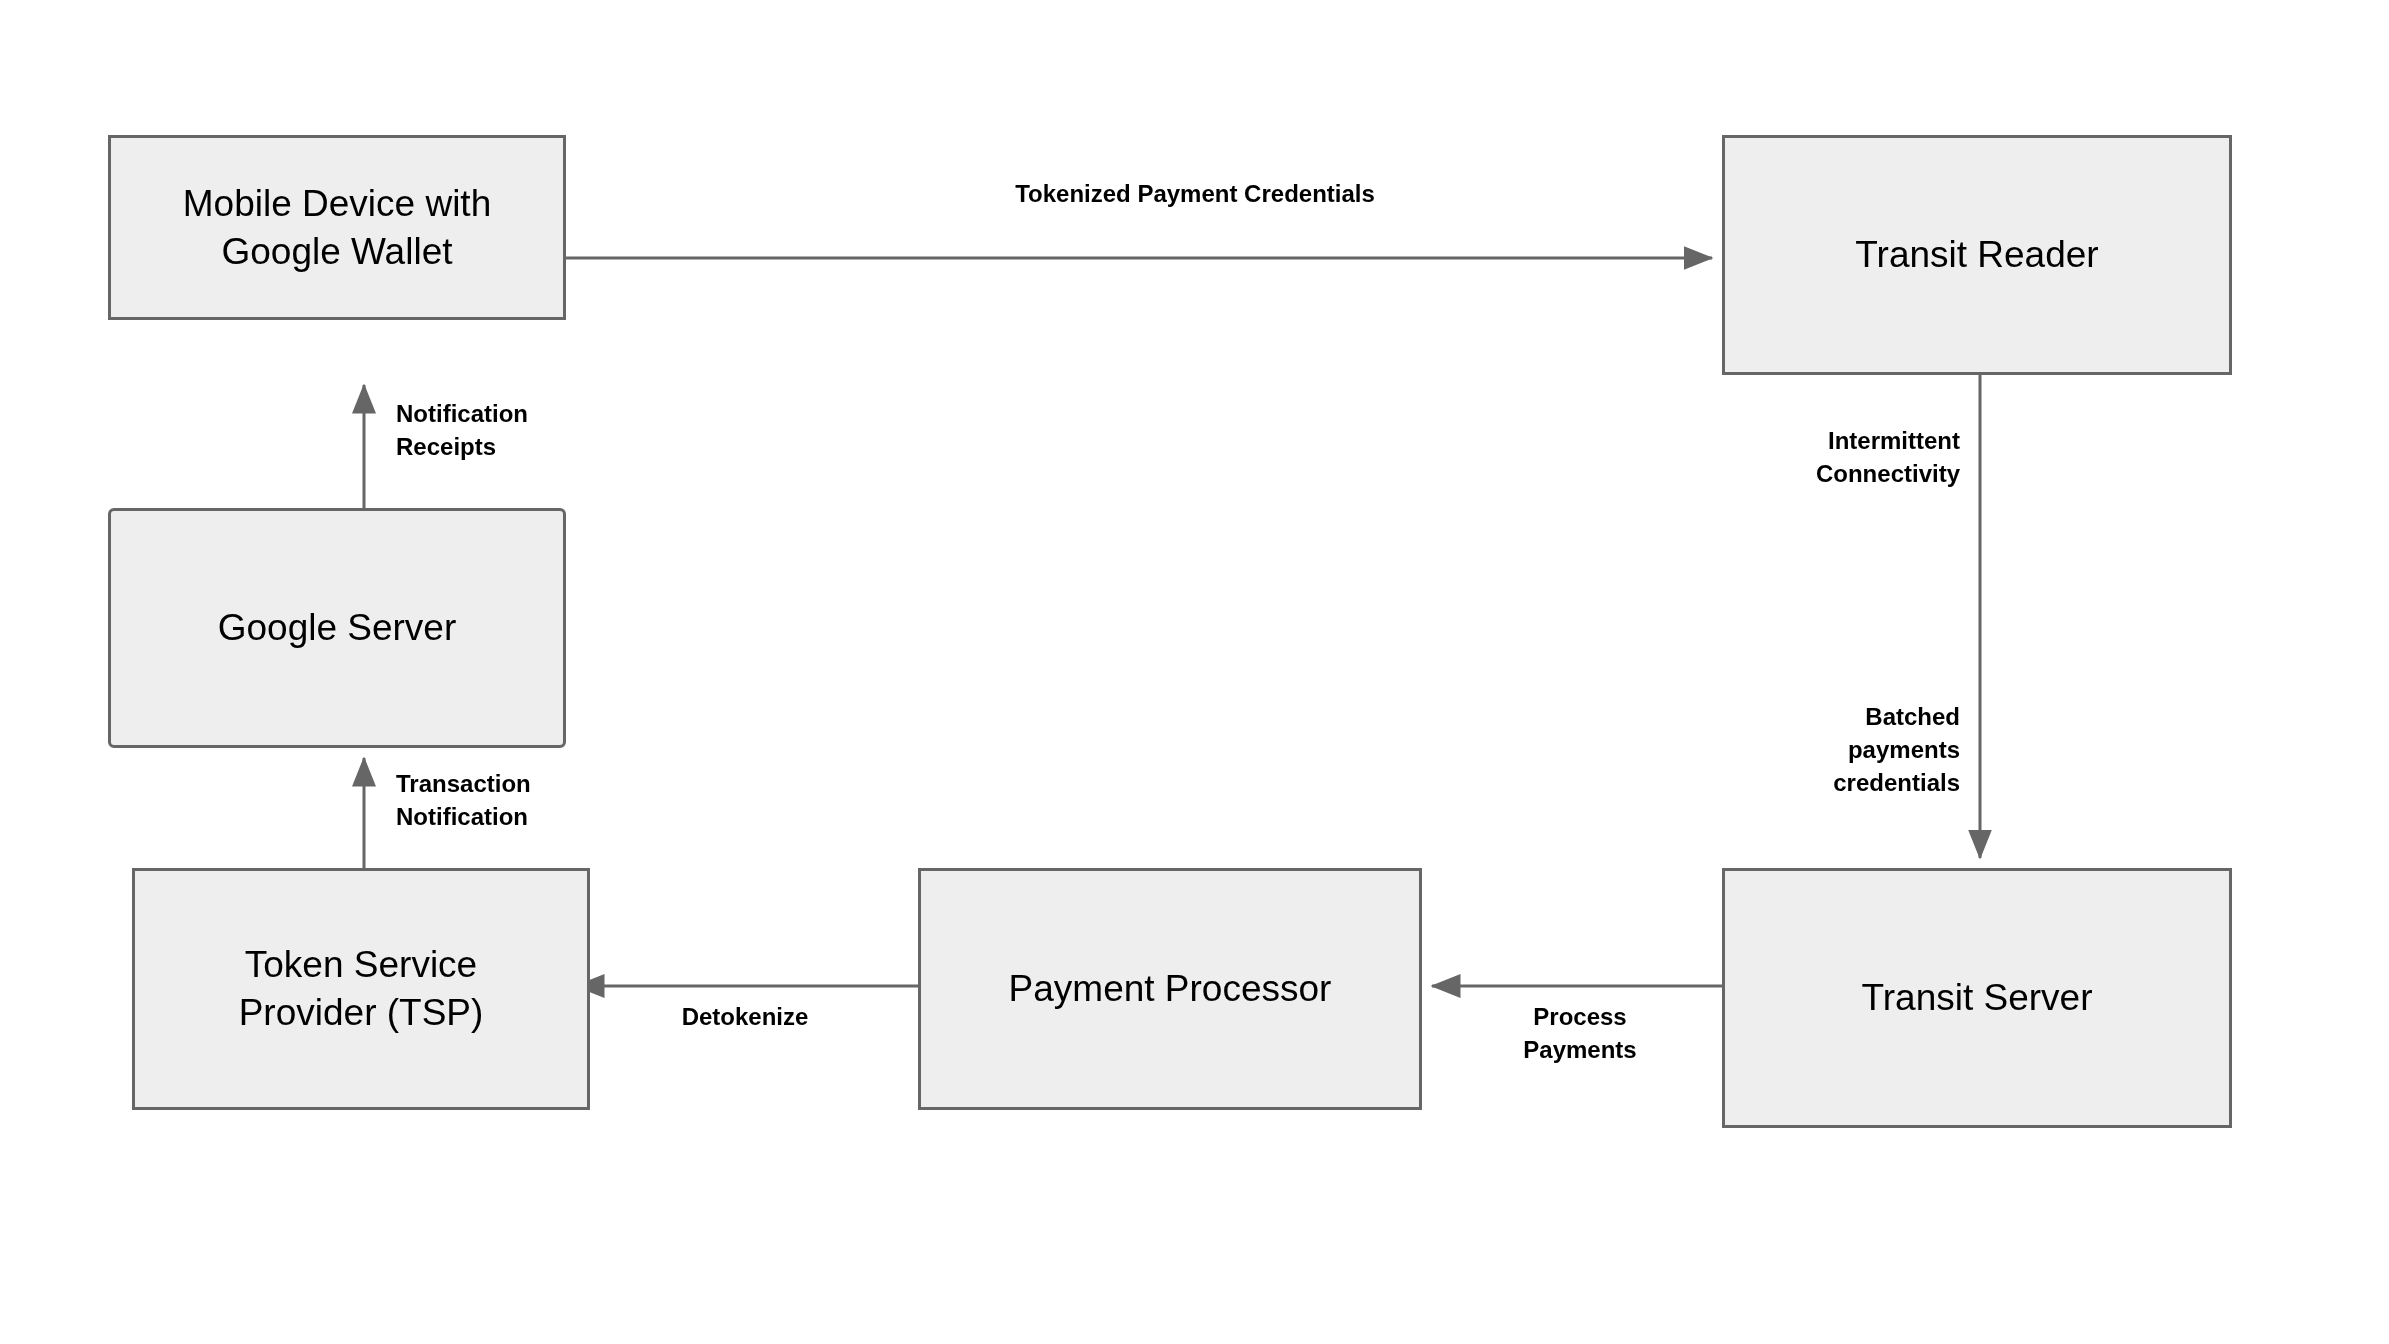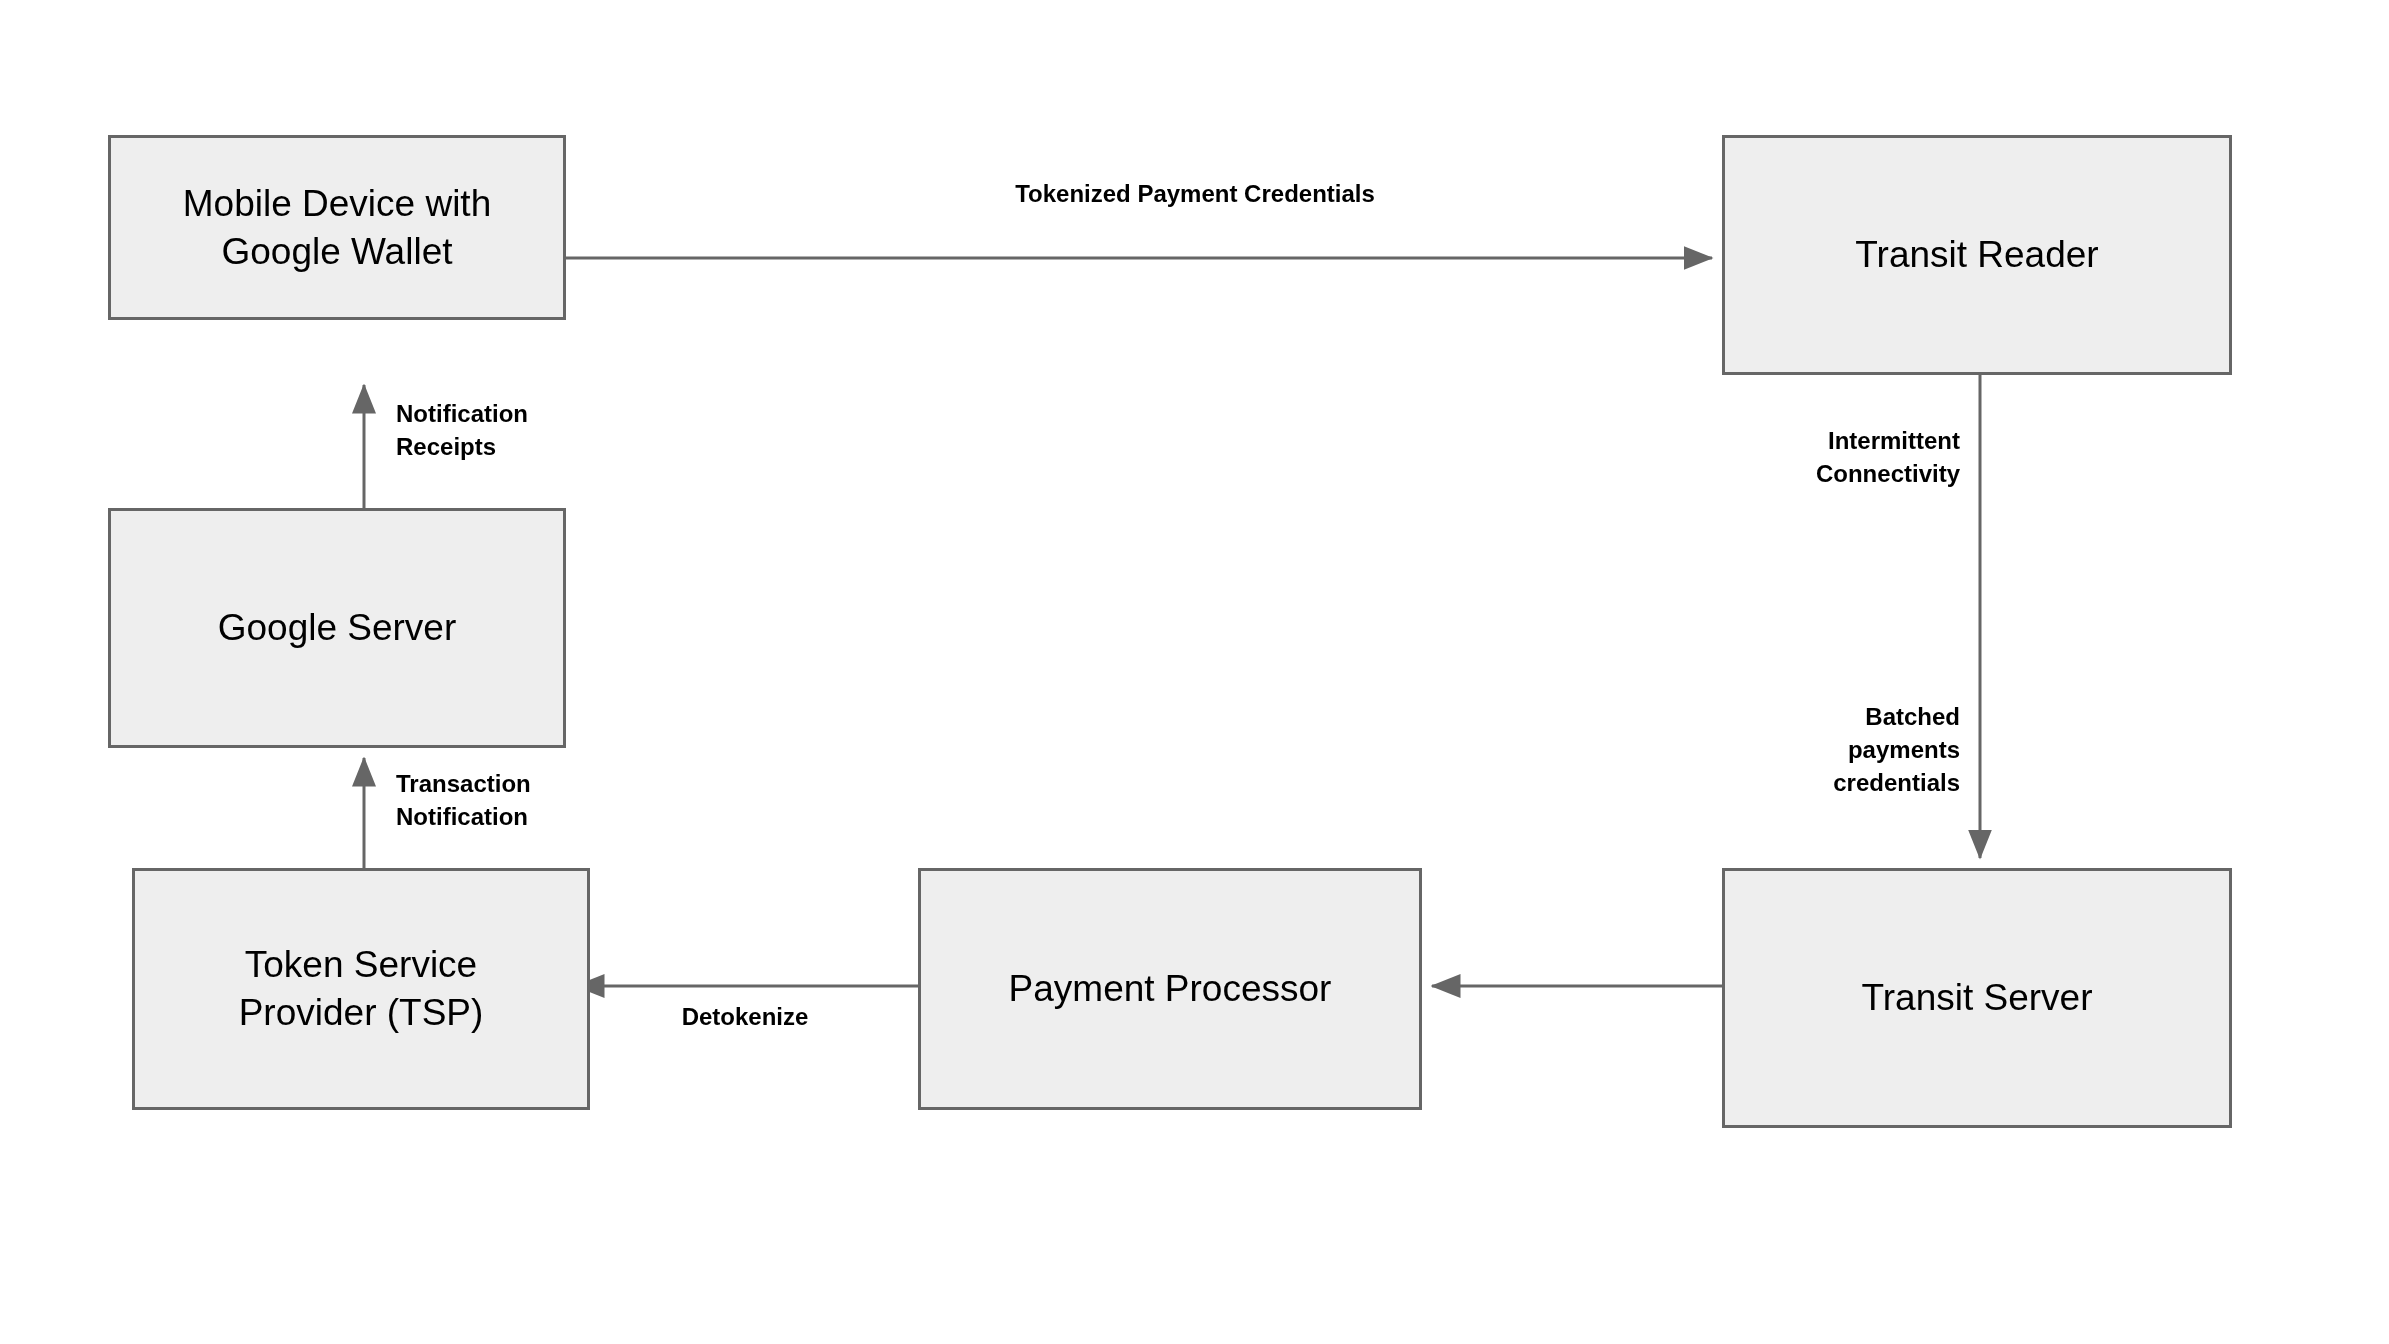--- a/index.html
+++ b/index.html
@@ -97,21 +97,21 @@
 
   <div class="node" style="left:108px; top:135px; width:458px; height:185px;">
     <span class="node-label">Mobile Device with
 Google Wallet</span>
   </div>
 
   <div class="node" style="left:1722px; top:135px; width:510px; height:240px;">
     <span class="node-label">Transit Reader</span>
   </div>
 
-  <div class="node" style="left:108px; top:508px; width:458px; height:240px;">
+  <div class="node" style="left:108px; top:508px; width:458px; height:240px;border-radius:6px;">
     <span class="node-label">Google Server</span>
   </div>
 
   <div class="node" style="left:108px; top:868px; width:458px; height:242px;margin-left:24px;">
     <span class="node-label">Token Service
 Provider (TSP)</span>
   </div>
 
   <div class="node" style="left:918px; top:868px; width:504px; height:242px;">
     <span class="node-label">Payment Processor</span>
@@ -123,20 +123,22 @@
 
   <div class="edge-label center" style="left:830px; top:177px; width:730px;">Tokenized Payment Credentials</div>
 
   <div class="edge-label right" style="left:1660px; top:400px; width:300px;margin-top:24px;">Intermittent
 Connectivity</div>
 
   <div class="edge-label right" style="left:1660px; top:700px; width:300px;">Batched
 payments
 credentials</div>
 
+  <div class="edge-label center" style="left:1455px; top:1000px; width:250px;">Process
+Payments</div>
 
   <div class="edge-label center" style="left:600px; top:1000px; width:290px;">Detokenize</div>
 
   <div class="edge-label left" style="left:396px; top:767px; width:300px;">Transaction
 Notification</div>
 
   <div class="edge-label left" style="left:396px; top:397px; width:300px;">Notification
 Receipts</div>
 
 </div>

